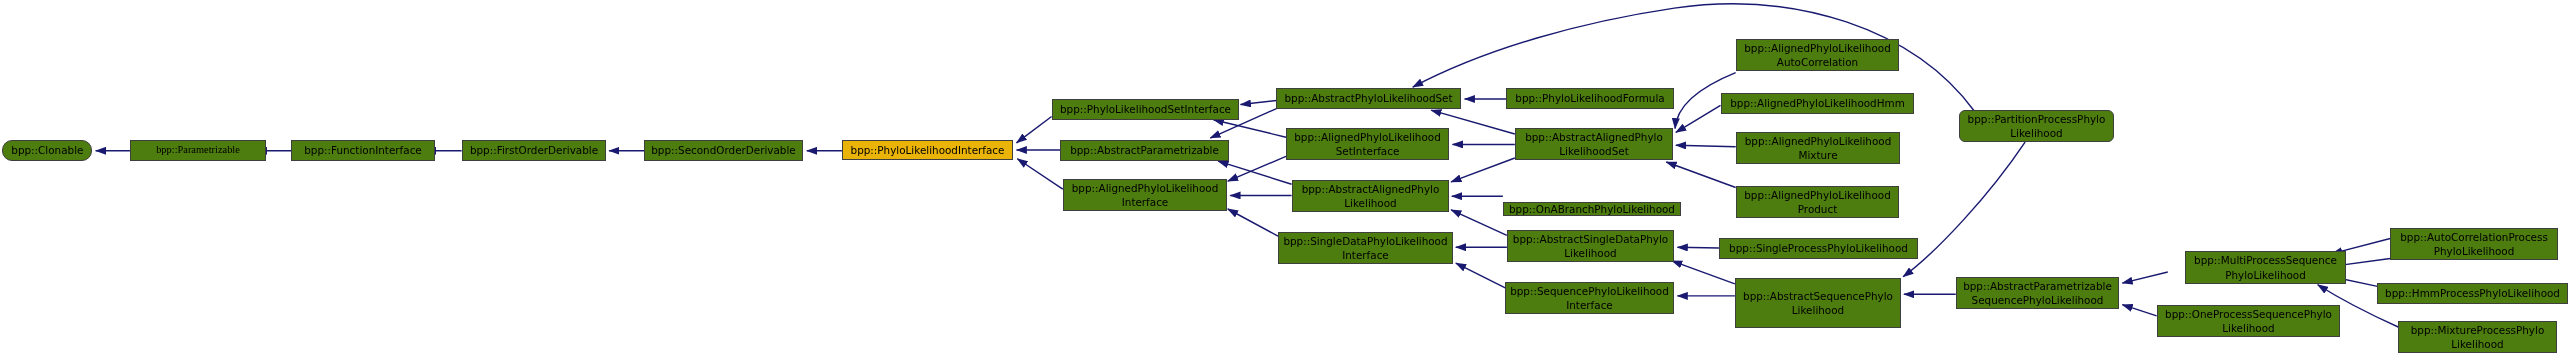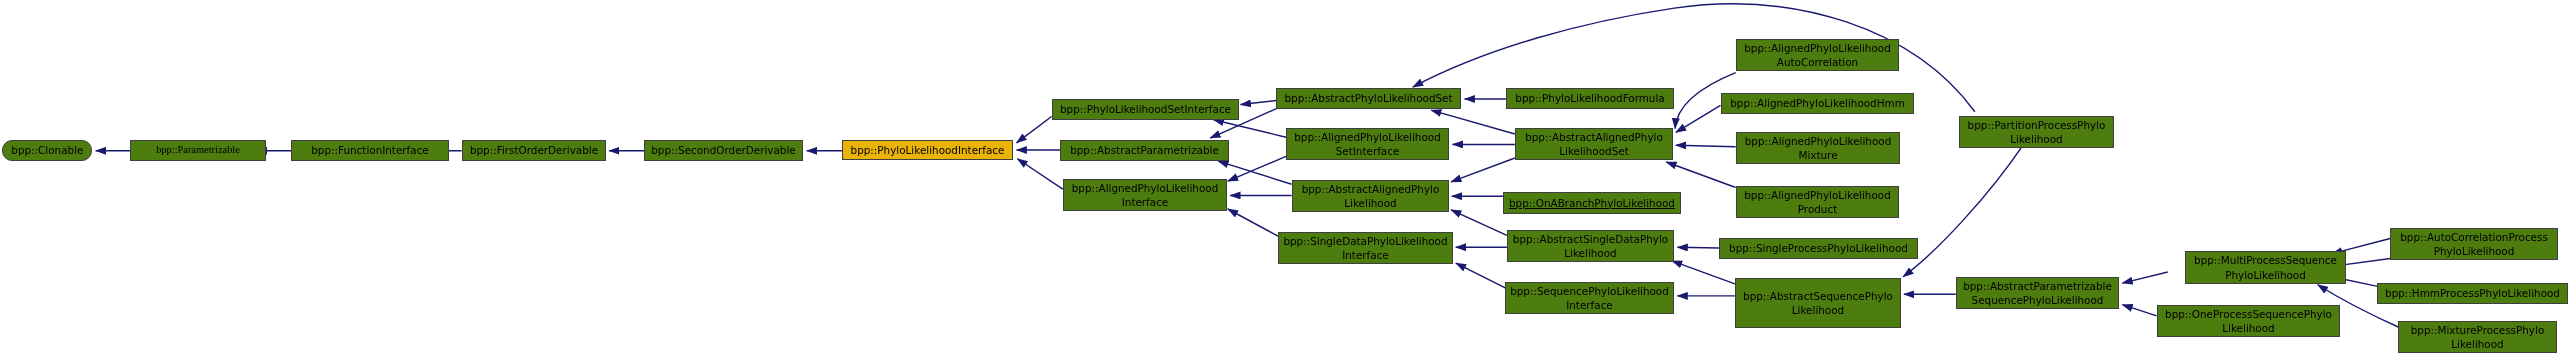--- a/index.html
+++ b/index.html
@@ -78,54 +78,54 @@
         <path d="M2453,369 L2388,369" class="edge" marker-end="url(#arrow)"></path>
         <path d="M2998,299 L2925,318" class="edge" marker-end="url(#arrow)"></path>
         <path d="M2998,324 L2925,334" class="edge" marker-end="url(#arrow)"></path>
         <path d="M2982,359 L2925,347" class="edge" marker-end="url(#arrow)"></path>
         <path d="M3008,410 C2968,392 2934,374 2907,357" class="edge" marker-end="url(#arrow)"></path>
       </g>
   </svg>
   <div id="nodes">
       <div class="node" style="left: 2.4px; top: 140px; width: 90px; height: 21px; border-radius: 10px;">bpp::Clonable</div>
       <div class="node" style="left: 130px; top: 140px; width: 136px; height: 21px; font-family: Liberation Serif, serif;">bpp::Parametrizable</div>
-      <div class="node" style="left: 291px; top: 140px; width: 158px; height: 21px;">bpp::FunctionInterface</div>
+      <div class="node" style="left: 291px; top: 140px; width: 144px; height: 21px;">bpp::FunctionInterface</div>
       <div class="node" style="left: 462px; top: 140px; width: 144px; height: 21px;">bpp::FirstOrderDerivable</div>
       <div class="node" style="left: 644px; top: 140px; width: 159px; height: 21px;">bpp::SecondOrderDerivable</div>
       <div class="node focus" style="left: 842px; top: 140px; width: 171px; height: 20px;">bpp::PhyloLikelihoodInterface</div>
       <div class="node" style="left: 1052px; top: 99px; width: 187px; height: 21px;">bpp::PhyloLikelihoodSetInterface</div>
       <div class="node" style="left: 1060px; top: 140px; width: 169px; height: 21px;">bpp::AbstractParametrizable</div>
       <div class="node" style="left: 1063px; top: 179px; width: 164px; height: 32px;">bpp::AlignedPhyloLikelihood
 Interface</div>
       <div class="node" style="left: 1276px; top: 88px; width: 185px; height: 21px;">bpp::AbstractPhyloLikelihoodSet</div>
       <div class="node" style="left: 1286px; top: 128px; width: 163px; height: 32px;">bpp::AlignedPhyloLikelihood
 SetInterface</div>
       <div class="node" style="left: 1292px; top: 180px; width: 157px; height: 32px;">bpp::AbstractAlignedPhylo
 Likelihood</div>
       <div class="node" style="left: 1278px; top: 232px; width: 175px; height: 32px;">bpp::SingleDataPhyloLikelihood
 Interface</div>
       <div class="node" style="left: 1506px; top: 88px; width: 168px; height: 21px;">bpp::PhyloLikelihoodFormula</div>
       <div class="node" style="left: 1515px; top: 128px; width: 158px; height: 32px;">bpp::AbstractAlignedPhylo
 LikelihoodSet</div>
-      <div class="node" style="left: 1503px; top: 192px; width: 178px; height: 22px; text-decoration: underline;">bpp::OnABranchPhyloLikelihood</div>
+      <div class="node" style="left: 1503px; top: 202px; width: 178px; height: 14px;">bpp::OnABranchPhyloLikelihood</div>
       <div class="node" style="left: 1507px; top: 230px; width: 167px; height: 32px;">bpp::AbstractSingleDataPhylo
 Likelihood</div>
       <div class="node" style="left: 1505px; top: 282px; width: 169px; height: 32px;">bpp::SequencePhyloLikelihood
 Interface</div>
       <div class="node" style="left: 1736px; top: 39px; width: 163px; height: 32px;">bpp::AlignedPhyloLikelihood
 AutoCorrelation</div>
       <div class="node" style="left: 1721px; top: 93px; width: 193px; height: 21px;">bpp::AlignedPhyloLikelihoodHmm</div>
       <div class="node" style="left: 1736px; top: 132px; width: 164px; height: 32px;">bpp::AlignedPhyloLikelihood
 Mixture</div>
       <div class="node" style="left: 1736px; top: 186px; width: 163px; height: 32px;">bpp::AlignedPhyloLikelihood
 Product</div>
       <div class="node" style="left: 1719px; top: 238px; width: 199px; height: 21px;">bpp::SingleProcessPhyloLikelihood</div>
       <div class="node" style="left: 1735px; top: 278px; width: 166px; height: 50px;">bpp::AbstractSequencePhylo
 Likelihood</div>
-      <div class="node" style="left: 1959px; top: 116px; width: 155px; height: 32px;">bpp::PartitionProcessPhylo
+      <div class="node" style="left: 1959px; top: 110px; width: 155px; height: 32px; border-radius: 6px;">bpp::PartitionProcessPhylo
 Likelihood</div>
       <div class="node" style="left: 1956px; top: 277px; width: 163px; height: 32px;">bpp::AbstractParametrizable
 SequencePhyloLikelihood</div>
       <div class="node" style="left: 2168px; top: 251px; width: 161px; height: 33px; margin-left: 17px;">bpp::MultiProcessSequence
 PhyloLikelihood</div>
       <div class="node" style="left: 2157px; top: 305px; width: 183px; height: 32px;">bpp::OneProcessSequencePhylo
 Likelihood</div>
       <div class="node" style="left: 2390px; top: 228px; width: 168px; height: 32px;">bpp::AutoCorrelationProcess
 PhyloLikelihood</div>
       <div class="node" style="left: 2377px; top: 283px; width: 191px; height: 21px;">bpp::HmmProcessPhyloLikelihood</div>

